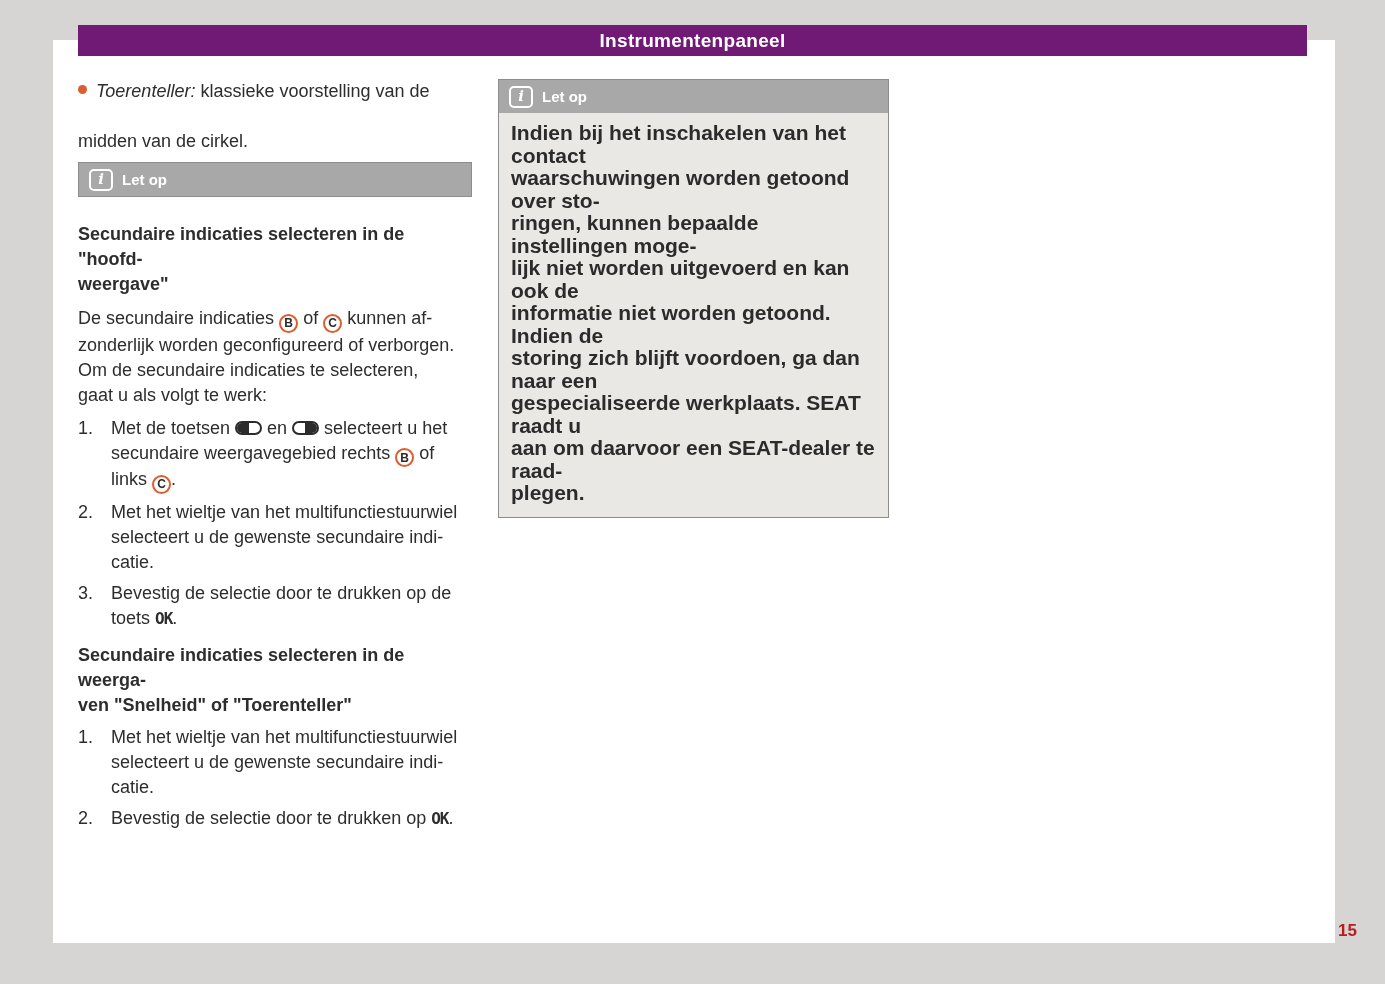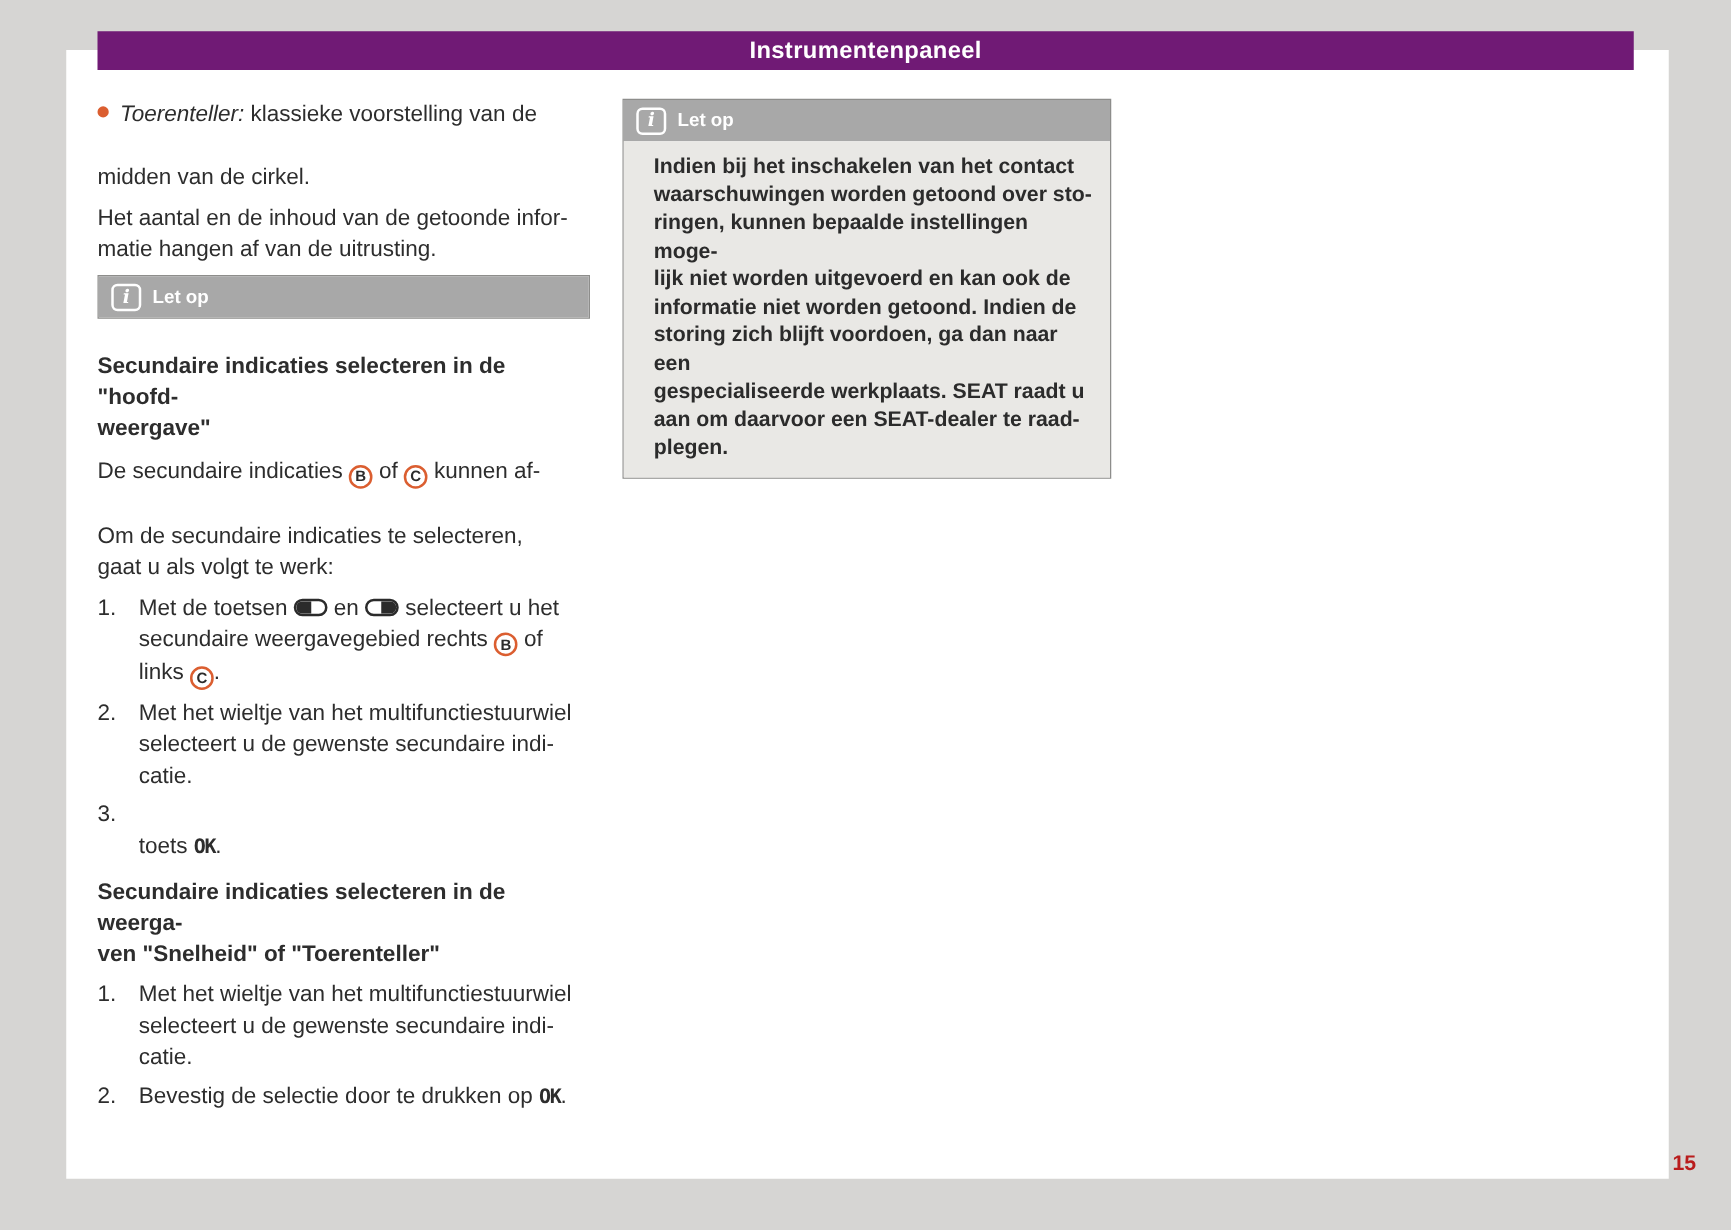--- a/index.html
+++ b/index.html
@@ -54,22 +54,22 @@
     border: 2px solid #ffffff; border-radius: 5px;
     color: #ffffff;
     display: flex; align-items: center; justify-content: center;
     font-family: "DejaVu Serif", serif;
     font-style: italic; font-weight: 700; font-size: 15px;
     line-height: 1;
   }
   .note-title { color: #ffffff; font-weight: 700; font-size: 15px; }
   .note-body {
     background: #e9e8e5;
-    padding: 9px 12px 12px 24px;
-    font-weight: 700; font-size: 17px; line-height: 22.5px;
+    padding: 9px 12px 12px 12px;
+    font-weight: 700; font-size: 21px; line-height: 22.5px;
     color: #2b2b2b;
     white-space: pre-line;
   }
   .heading { font-weight: 600; white-space: pre-line; }
   .heading1 { margin-top: 25px; }
   .heading2 { margin-top: 12px; }
   .para-select { margin-top: 9px; }
   .olist { margin: 0; padding: 0; }
   .list1 { margin-top: 8px; }
   .list2 { margin-top: 7px; }
@@ -110,36 +110,34 @@
 <div class="title-bar">Instrumentenpaneel</div>
 
 <div class="col-left">
 
   <div class="bullet-para">
     <span class="bullet"></span><i class="term">Toerenteller:</i><span> klassieke voorstelling van de</span><br>
     <br>
     <span>midden van de cirkel.</span>
   </div>
 
-  <div class="para-info lines">Het aantal en de inhoud van de getoonde infor-
-matie hangen af van de uitrusting.</div>
 
   <div class="note note1">
     <div class="note-header">
       <span class="info-icon">i</span>
       <span class="note-title">Let op</span>
     </div>
   </div>
 
   <div class="heading heading1">Secundaire indicaties selecteren in de "hoofd-
 weergave"</div>
 
   <div class="para-select">
     <span>De secundaire indicaties </span><span class="circ">B</span><span> of </span><span class="circ">C</span><span> kunnen af-</span><br>
-    <br>
+    <span>zonderlijk worden geconfigureerd of verborgen.</span><br>
     <span>Om de secundaire indicaties te selecteren,</span><br>
     <span>gaat u als volgt te werk:</span>
   </div>
 
   <div class="olist list1">
     <div class="li">
       <span class="num">1.</span>
       <div class="li-body">
         <span>Met de toetsen </span><span class="rocker left"><span class="fill"></span></span><span> en </span><span class="rocker right"><span class="fill"></span></span><span> selecteert u het</span><br>
         <span>secundaire weergavegebied rechts </span><span class="circ">B</span><span> of</span><br>
@@ -148,21 +146,21 @@
     </div>
     <div class="li">
       <span class="num">2.</span>
       <div class="li-body lines">Met het wieltje van het multifunctiestuurwiel
 selecteert u de gewenste secundaire indi-
 catie.</div>
     </div>
     <div class="li">
       <span class="num">3.</span>
       <div class="li-body">
-        <br>
+        <span>Bevestig de selectie door te drukken op de</span><br>
         <span>toets </span><span class="key">OK</span><span>.</span>
       </div>
     </div>
   </div>
 
   <div class="heading heading2">Secundaire indicaties selecteren in de weerga-
 ven "Snelheid" of "Toerenteller"</div>
 
   <div class="olist list2">
     <div class="li">

